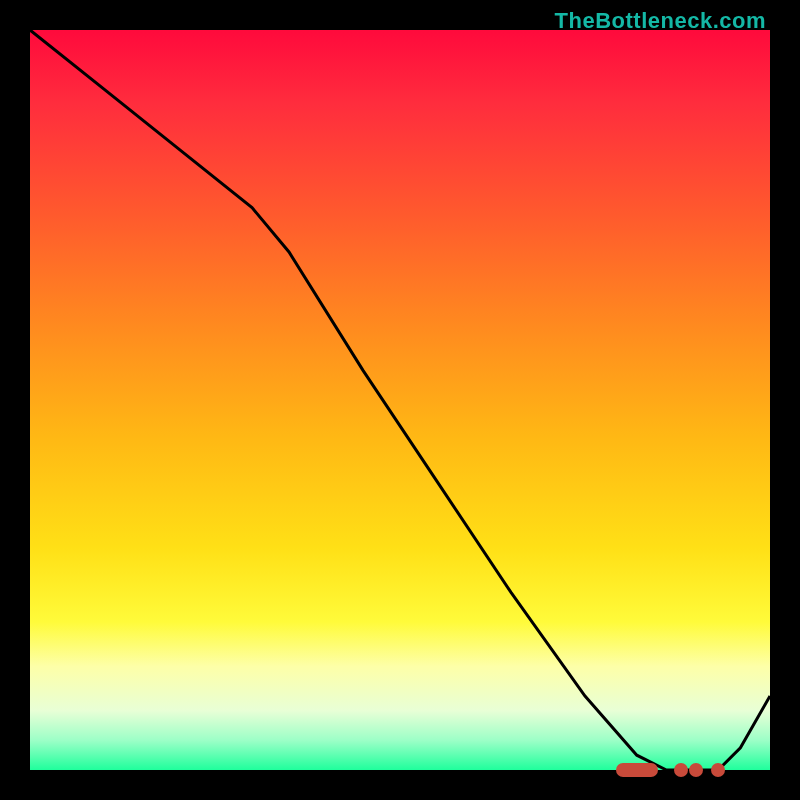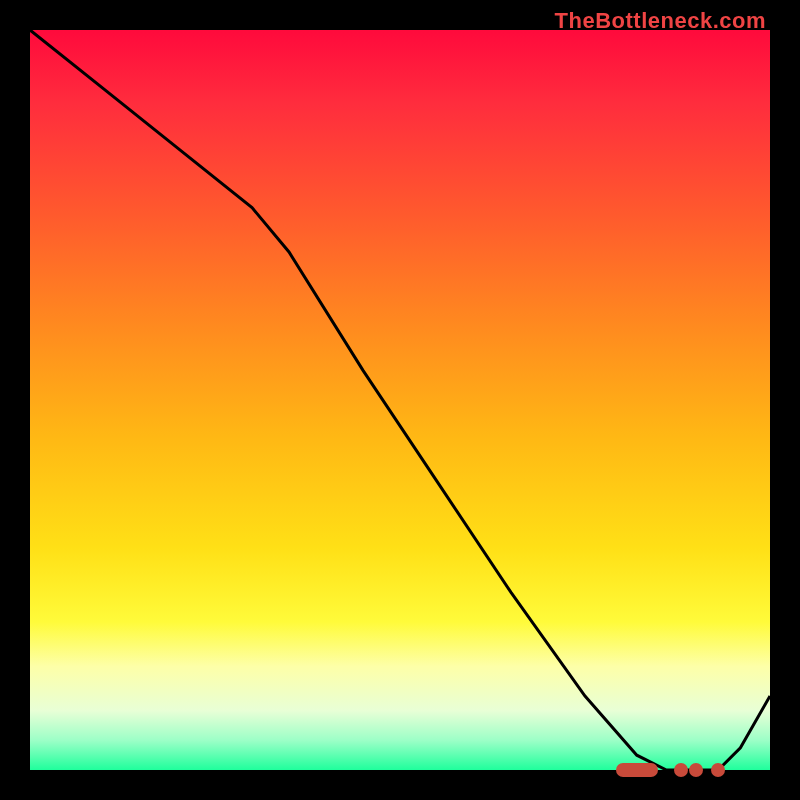--- a/index.html
+++ b/index.html
@@ -25,21 +25,21 @@
       #1fff9c 100%
     );
   }
   .watermark {
     position: absolute;
     top: 8px;
     right: 34px;
     font-family: Arial, Helvetica, sans-serif;
     font-size: 22px;
     font-weight: bold;
-    color: #ef4444;
+    color: #14b8a6;
     letter-spacing: 0.5px;
   }
   svg.curve {
     position: absolute;
     left: 0; top: 0;
     width: 100%;
     height: 100%;
   }
   .marker {
     position: absolute;

